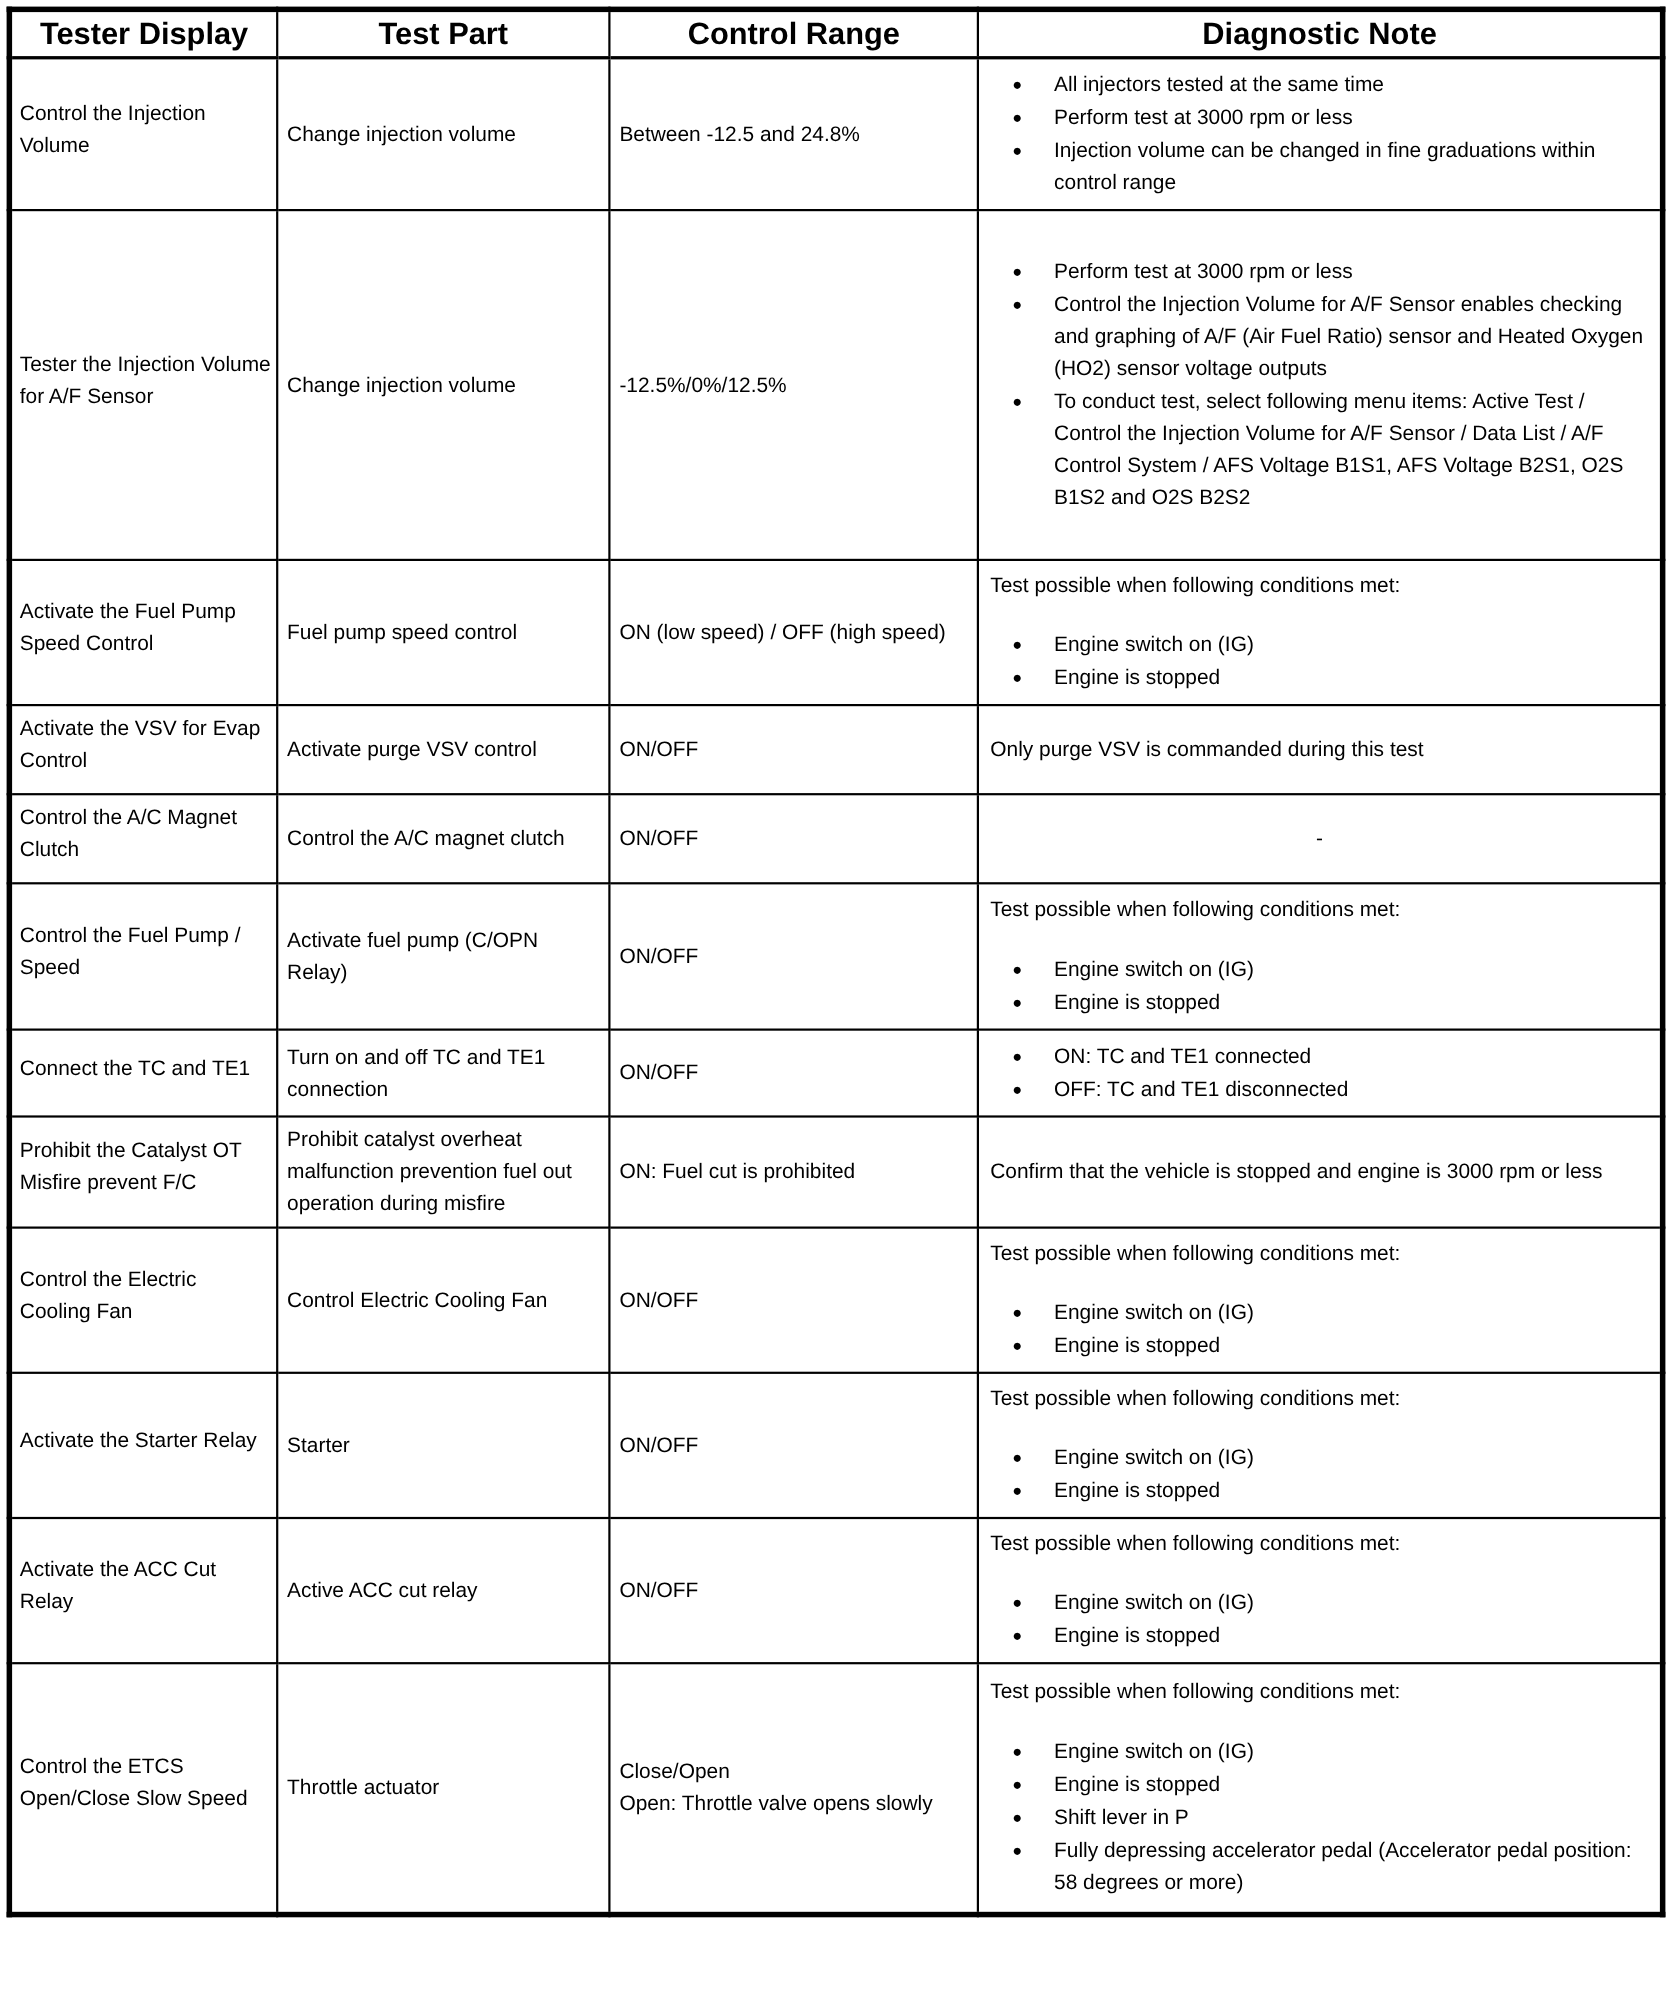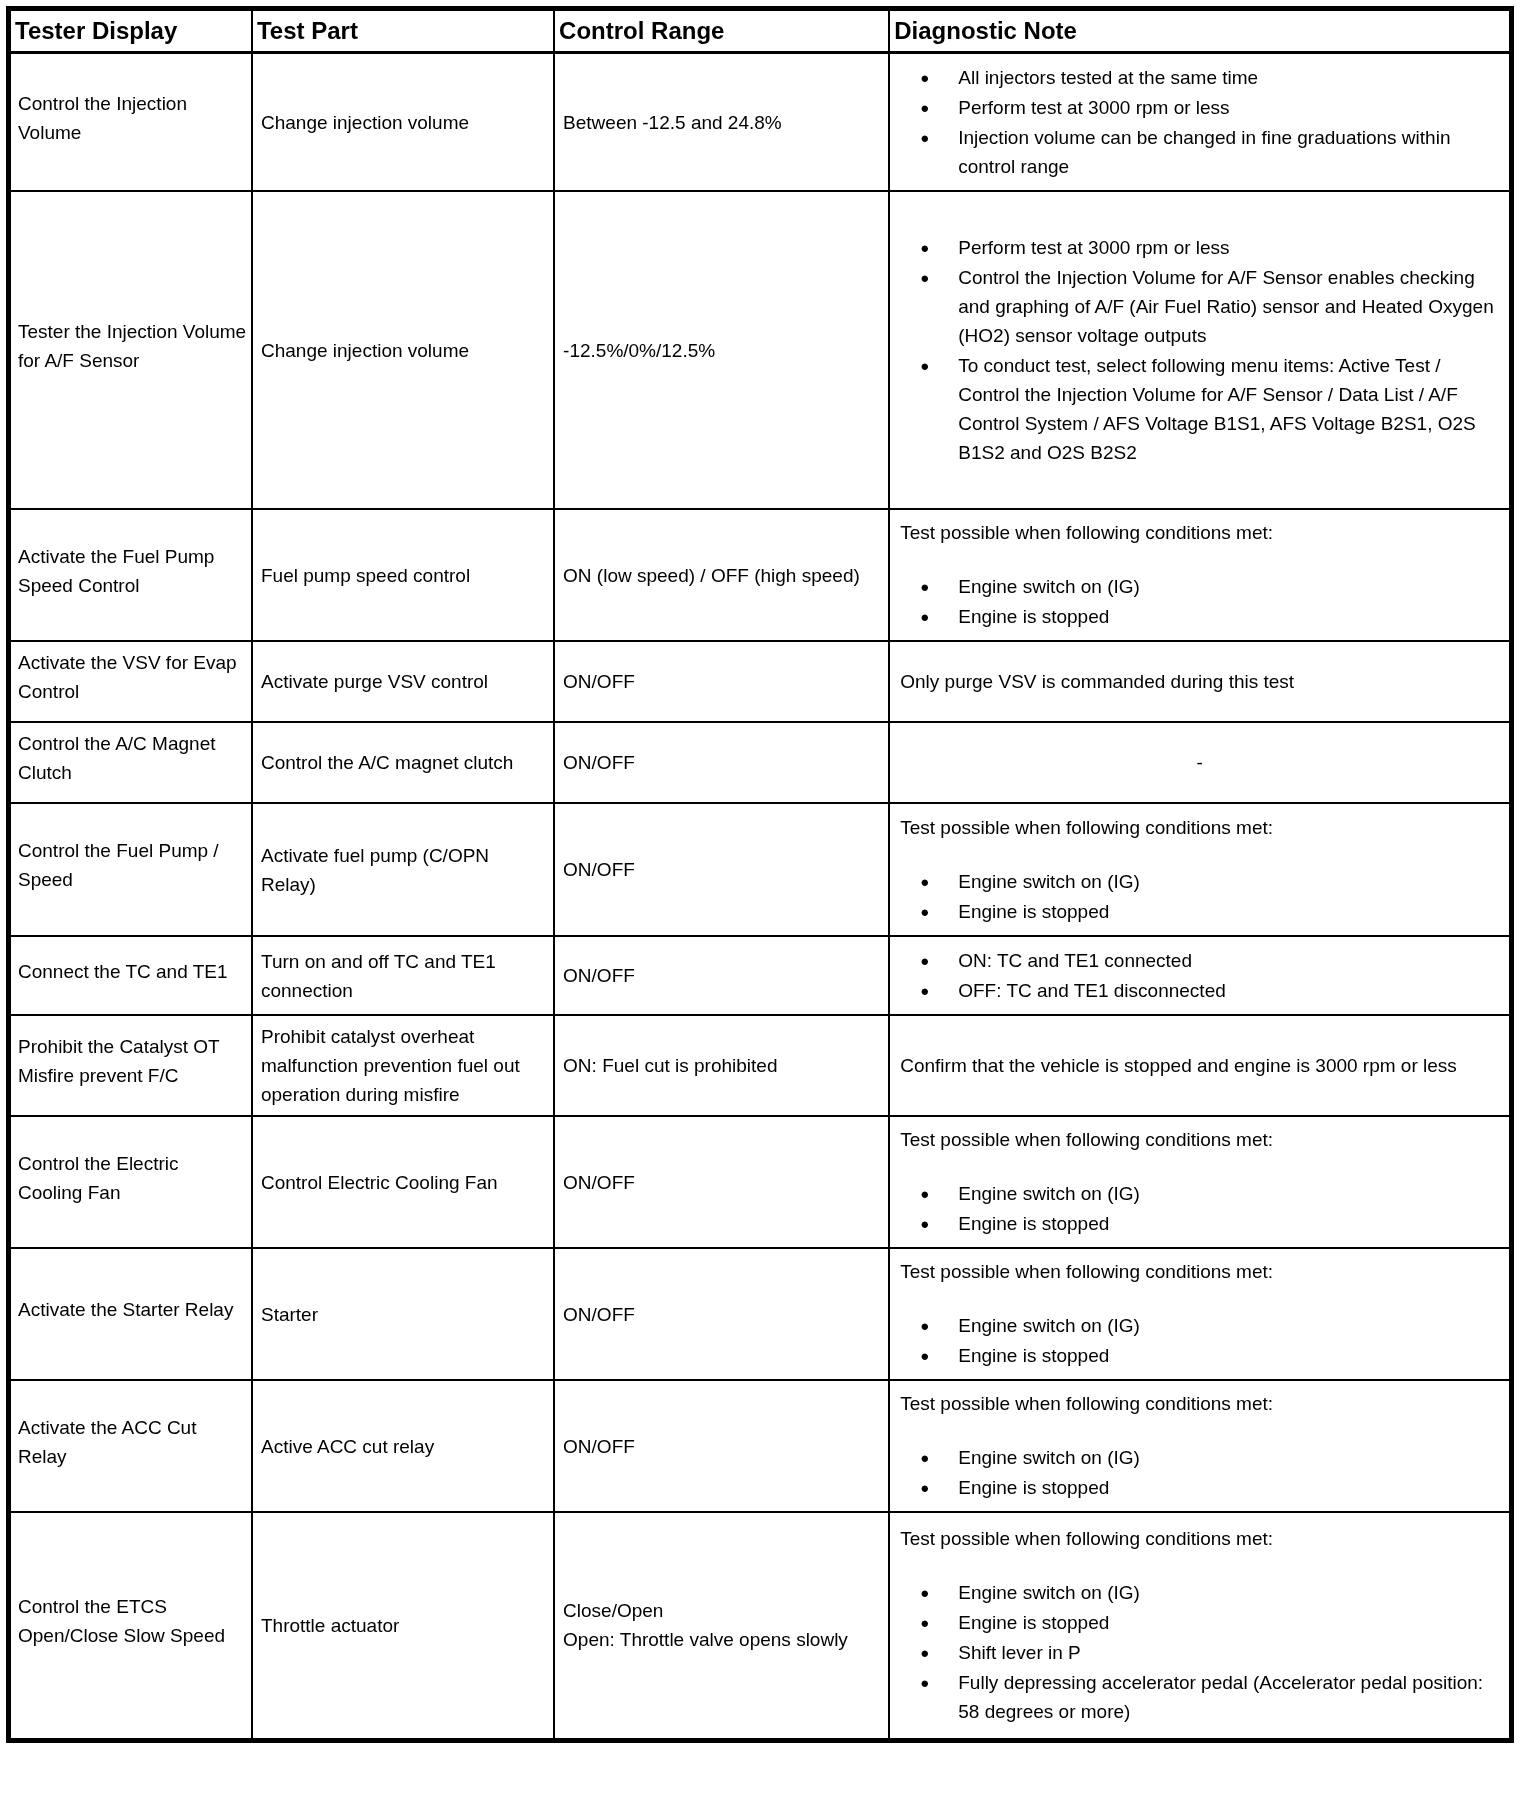--- a/index.html
+++ b/index.html
@@ -23,23 +23,23 @@
     border: 5px solid #000000;
     background: #ffffff;
   }
   col.w1 { width: 16.2%; }
   col.w2 { width: 20.1%; }
   col.w3 { width: 22.3%; }
   col.w4 { width: 41.4%; }
   th {
     border: 2px solid #000000;
     border-bottom: 3px solid #000000;
-    font-size: 24px;
+    font-size: 28px;
     font-weight: bold;
-    text-align: left;
+    text-align: center;
     height: 36px;
     padding: 2px 4px;
     background: #ffffff;
   }
   td {
     border: 2px solid #000000;
     font-size: 19px;
     line-height: 29px;
     vertical-align: middle;
     padding: 6px 8px;

